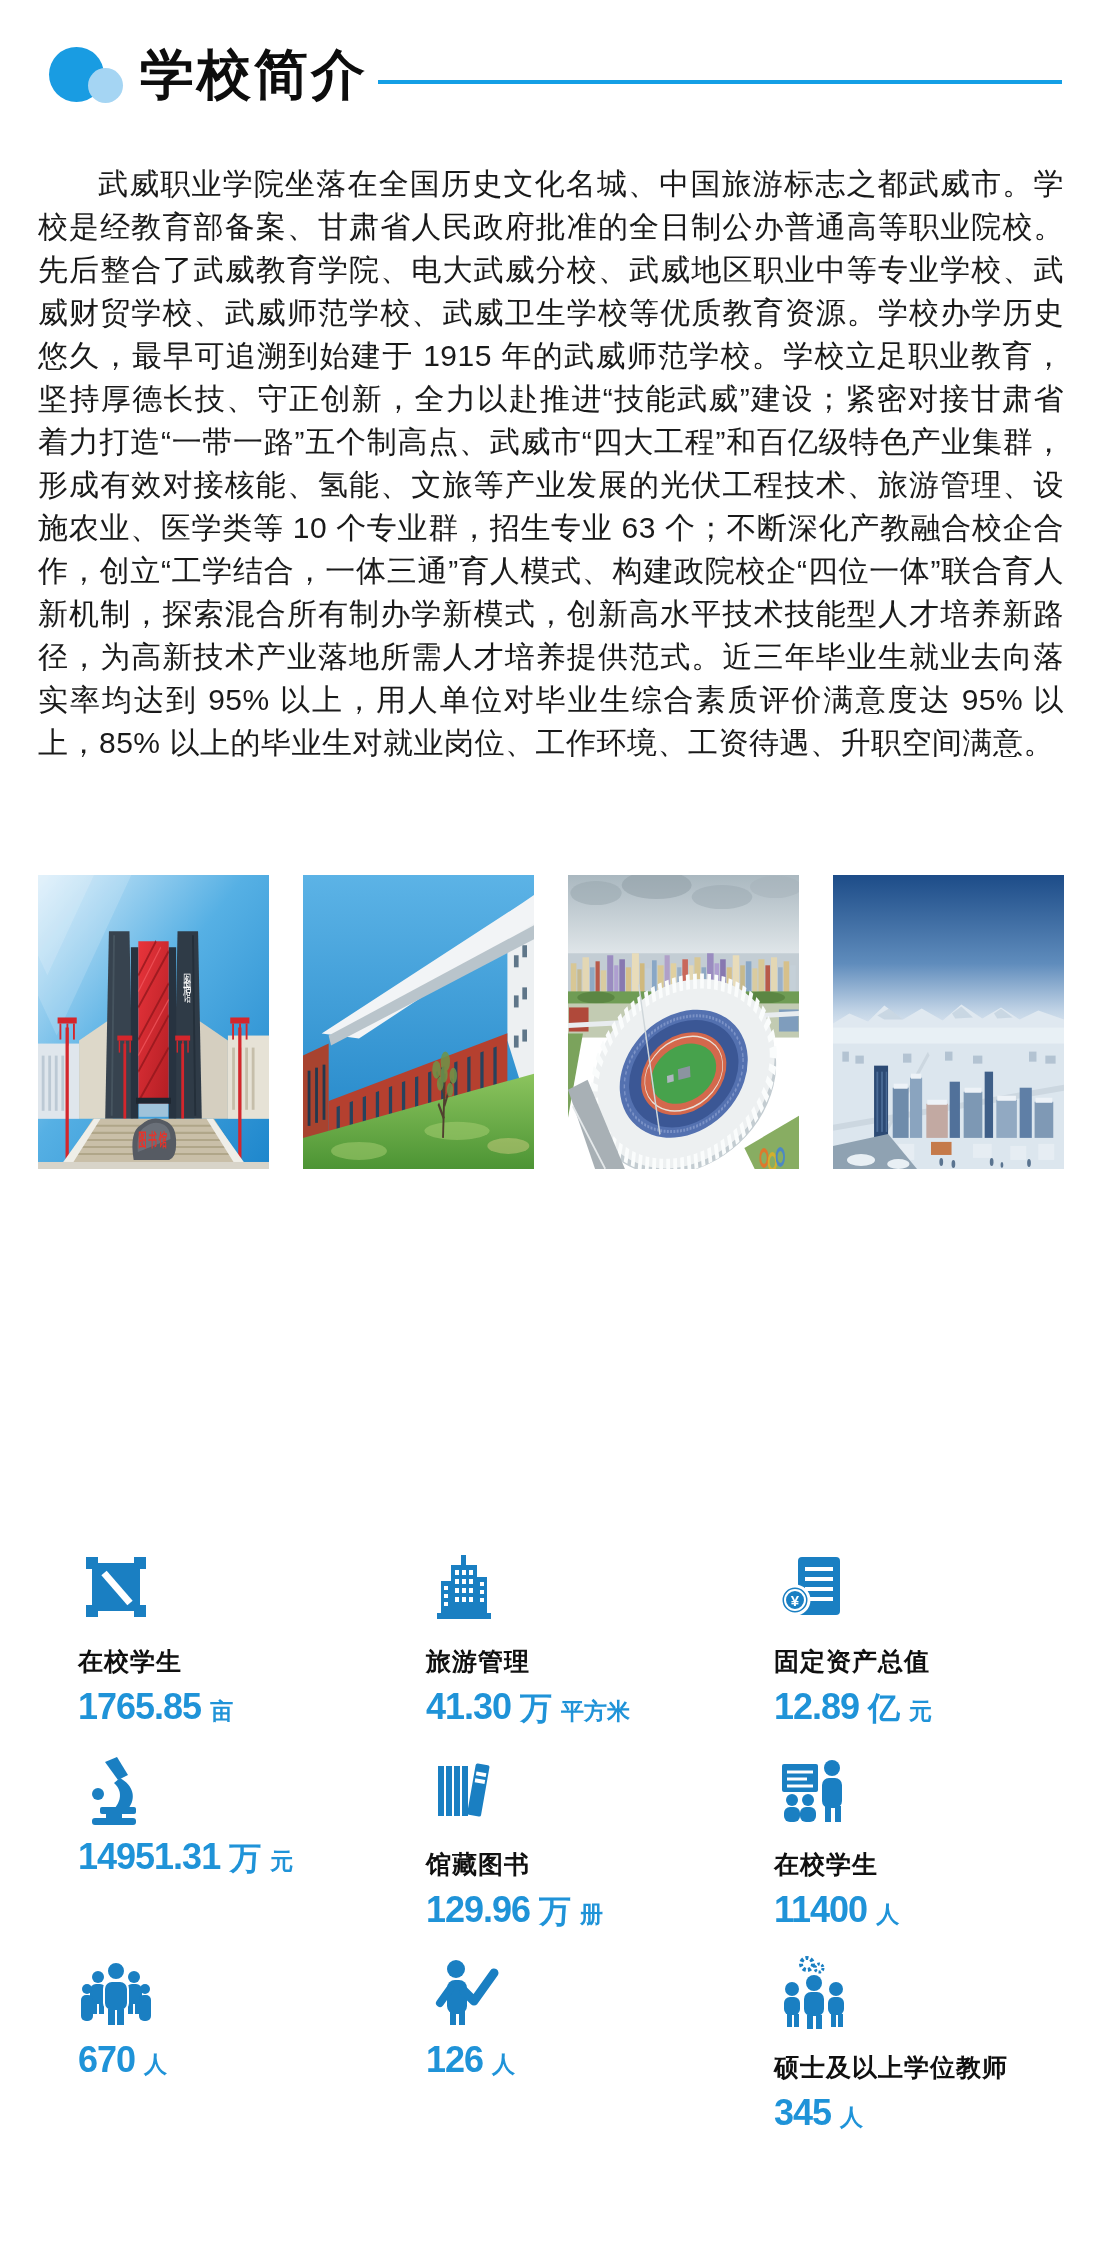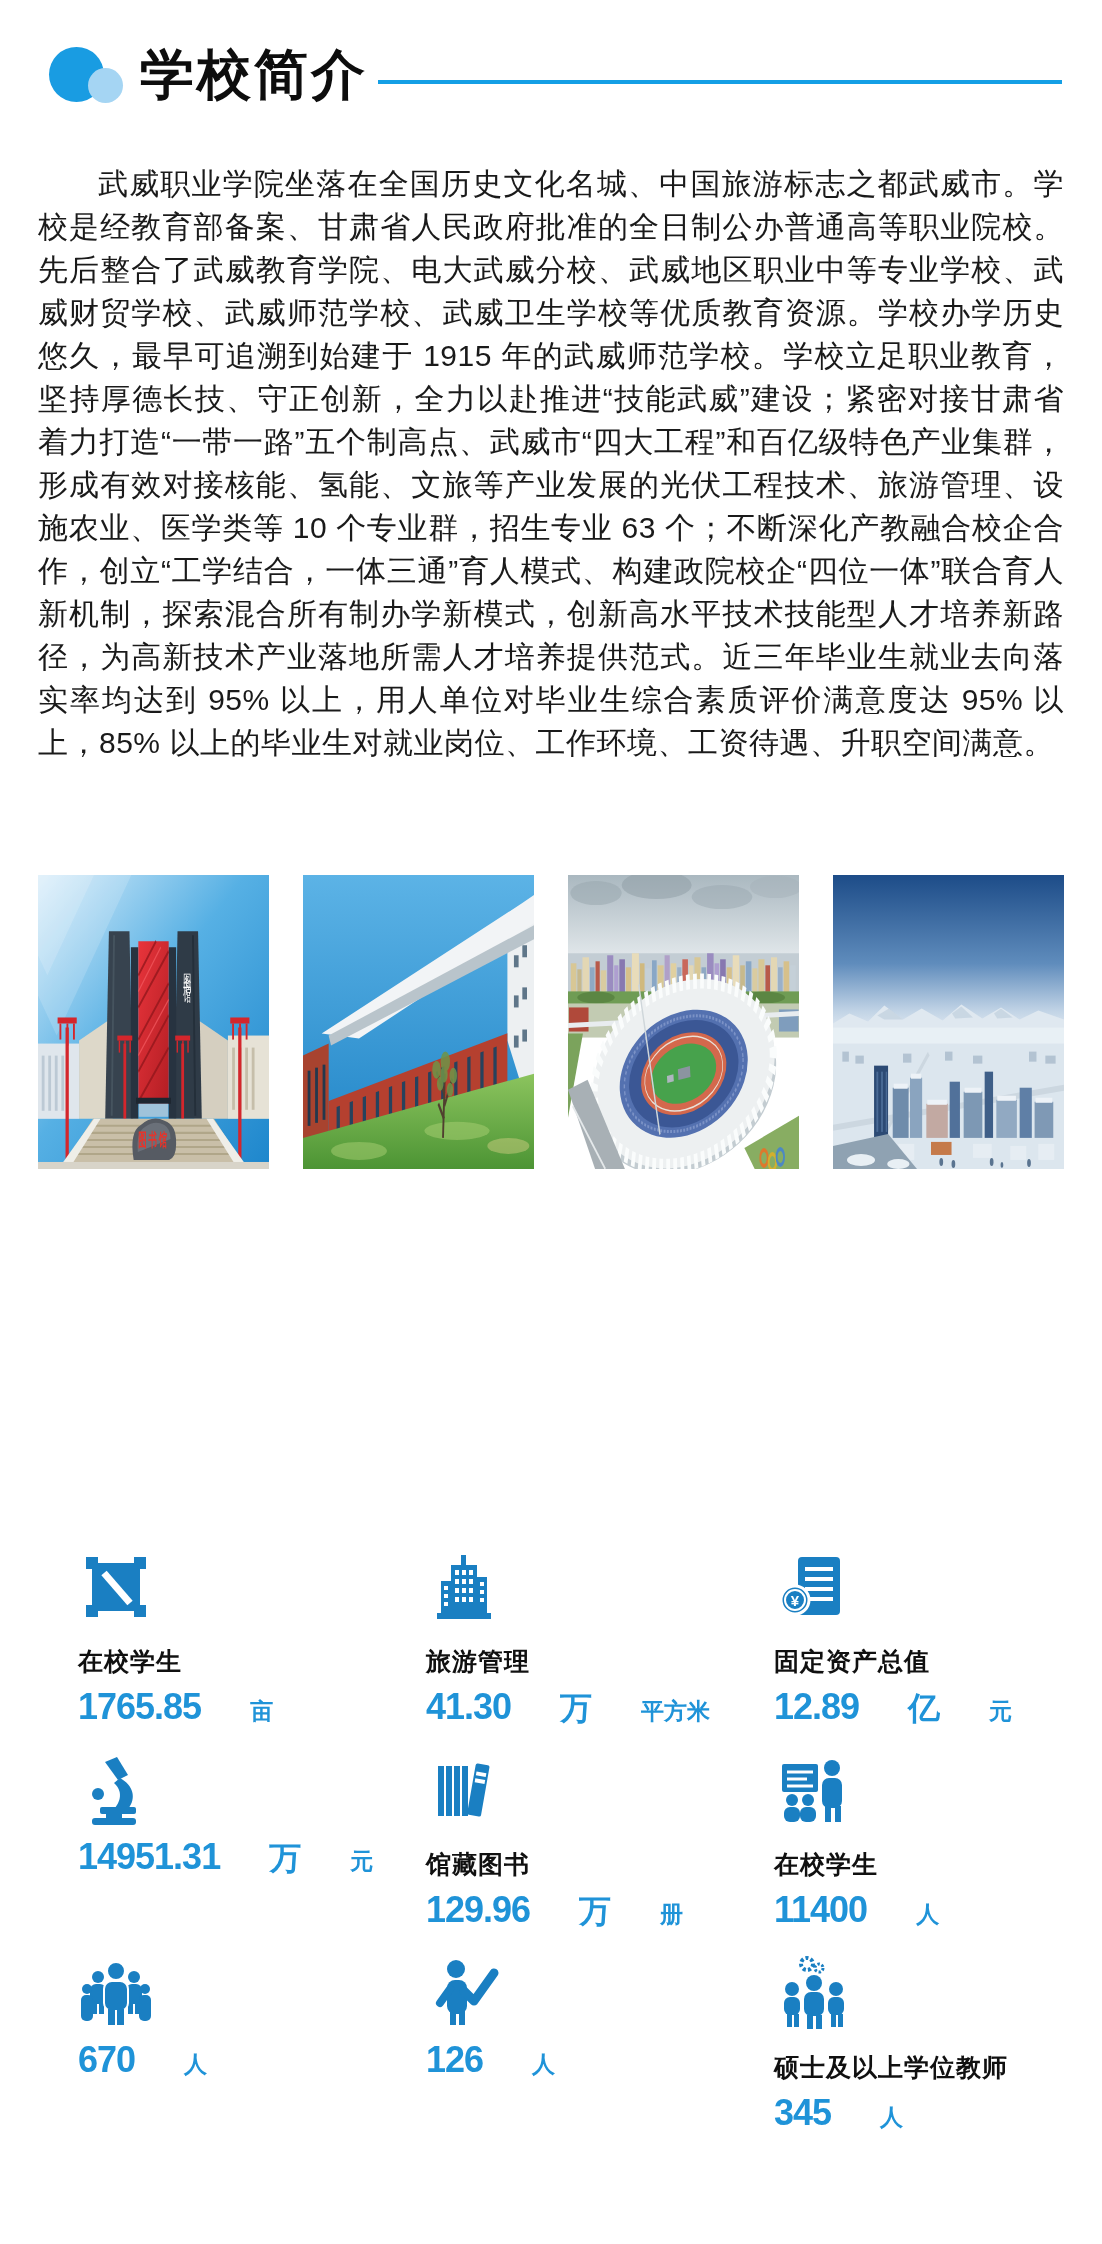--- a/index.html
+++ b/index.html
@@ -19,21 +19,21 @@
   .photos{position:absolute;left:38px;top:875px;width:1026px;display:grid;grid-template-columns:1fr 1fr 1fr 1fr;column-gap:34px;row-gap:27px;}
   .photo{width:100%;height:294px;overflow:hidden;}
   .photo svg{display:block;width:100%;height:100%;}
 
   
   .stats{position:absolute;left:78px;top:1549px;display:grid;grid-template-columns:348px 348px 330px;grid-auto-rows:203px;}
   .stat-card{position:relative;}
   .stat-icon{width:76px;height:76px;}
   .stat-icon svg{display:block;width:76px;height:76px;}
   .stat-label{margin-top:20px;font-size:25px;font-weight:600;color:#101010;letter-spacing:1px;}
-  .stat-value{margin-top:8px;color:#1f93d8;display:flex;align-items:baseline;gap:40px;}
+  .stat-value{margin-top:8px;color:#1f93d8;display:flex;align-items:baseline;}
   .stat-value .num{font-size:36px;font-weight:600;letter-spacing:-1px;}
   .stat-value .unit-big{font-size:32px;font-weight:700;margin-left:9px;}
   .stat-value .unit-small{font-size:23px;font-weight:600;margin-left:9px;}
 </style>
 </head>
 <body>
 
 <div class="page">
 
   <div>

